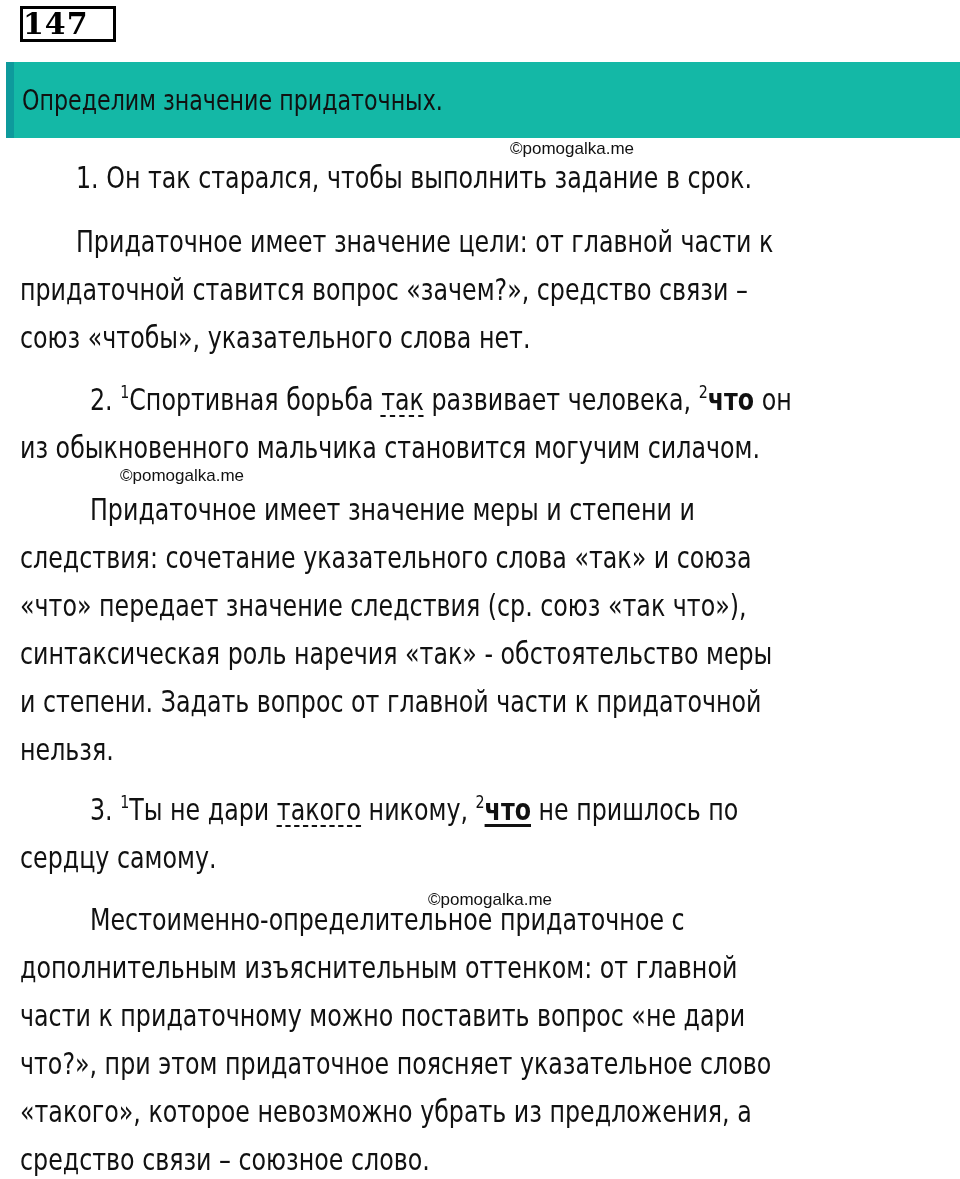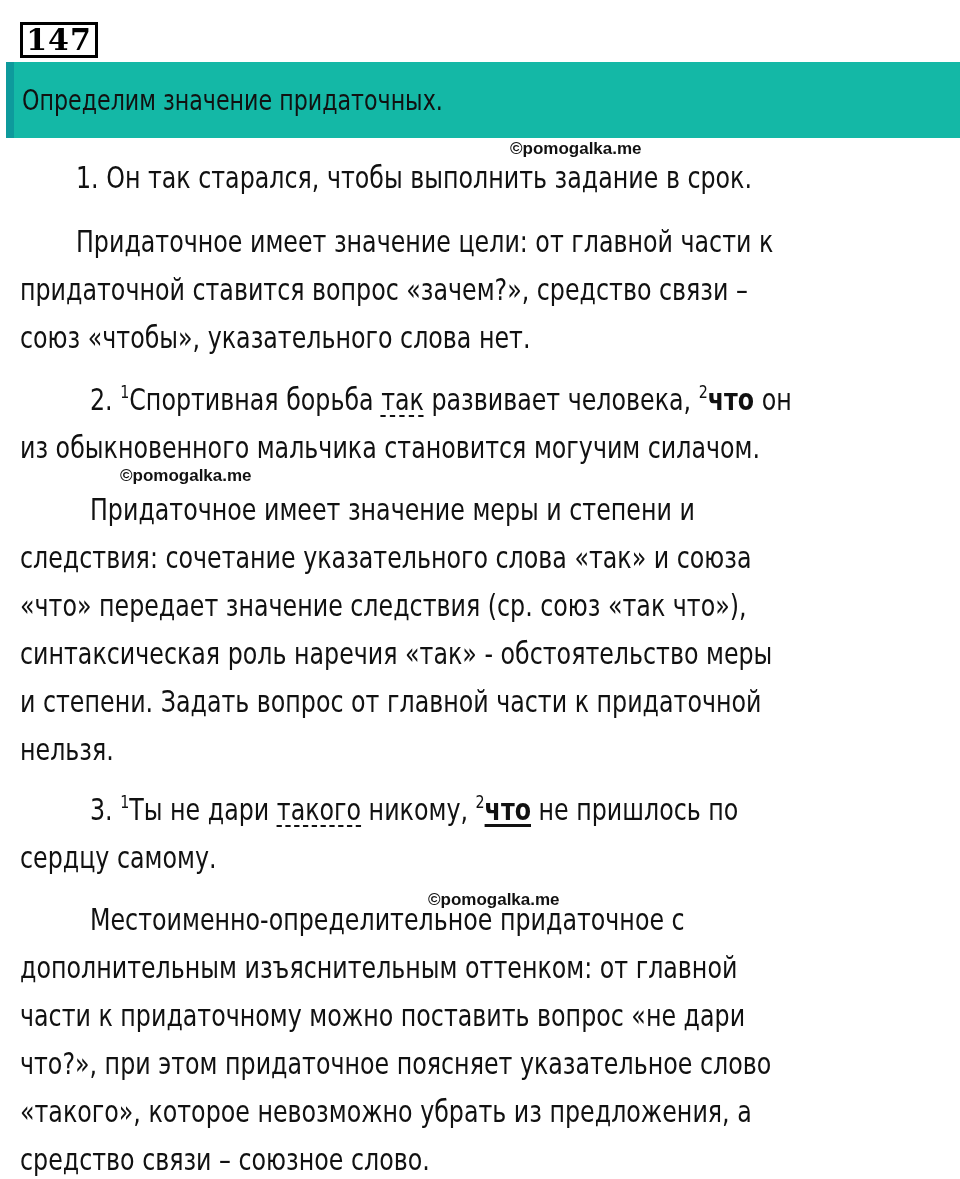--- a/index.html
+++ b/index.html
@@ -11,30 +11,30 @@
       width: 960px;
       height: 1179px;
       position: relative;
       overflow: hidden;
       font-family: "DejaVu Sans Condensed", "DejaVu Sans", sans-serif;
       color: #111111;
     }
     .task-number {
       position: absolute;
       left: 20px;
-      top: 22px;
-      width: 78px;
+      top: 6px;
+      width: 96px;
       height: 36px;
       border: 3px solid #000;
       box-sizing: border-box;
       font-family: "DejaVu Serif", serif;
       font-weight: bold;
       font-size: 30px;
       line-height: 30px;
-      text-align: center;
+      text-align: left;
       color: #000;
       letter-spacing: 1px;
     }
     .banner {
       position: absolute;
       left: 6px;
       top: 62px;
       width: 954px;
       height: 76px;
       background: #14b8a6;
@@ -54,21 +54,21 @@
       font-size: 28px;
       line-height: 34px;
       white-space: nowrap;
       transform: scaleX(0.88);
       transform-origin: left center;
       color: #111;
     }
     .watermark {
       position: absolute;
       font-family: "Liberation Sans", sans-serif;
-      font-weight: bold;
+      font-weight: normal;
       font-size: 17px;
       color: #111;
       white-space: nowrap;
     }
     .line {
       position: absolute;
       font-size: 30px;
       line-height: 36px;
       white-space: nowrap;
       transform-origin: left center;

